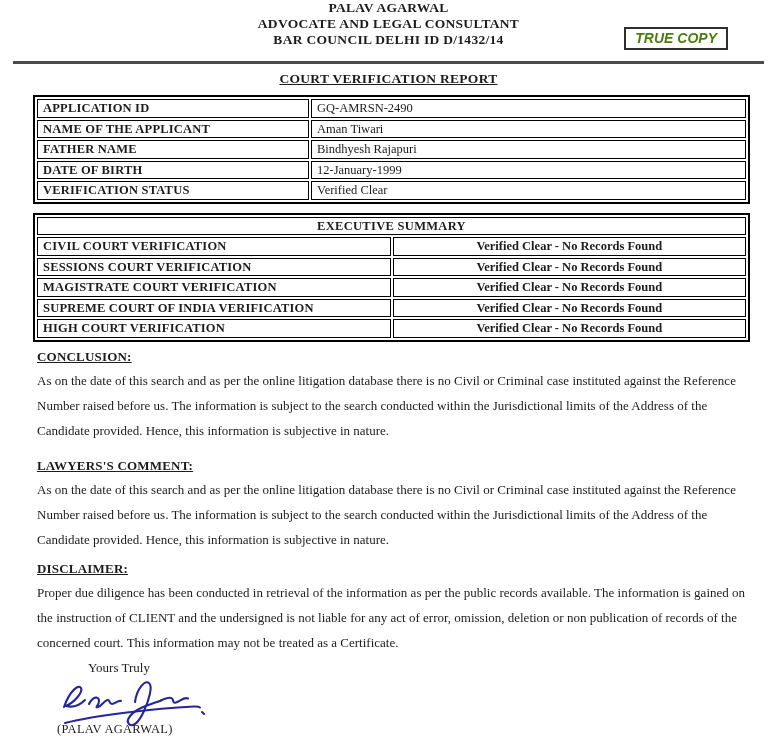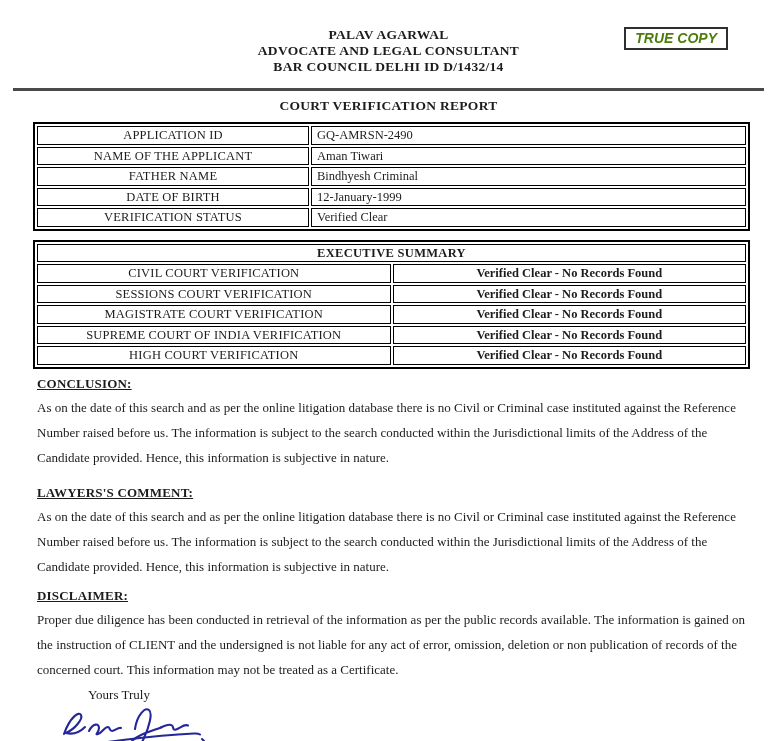--- a/index.html
+++ b/index.html
@@ -5,44 +5,44 @@
   html,body{margin:0;padding:0;background:#fff;}
   .page{
     position:relative;
     width:777px;height:741px;
     background:#fff;
     font-family:"Liberation Serif","DejaVu Serif",serif;
     color:#1c1c1c;
     overflow:hidden;
   }
   
-  .letterhead{padding-top:27px;text-align:center;font-weight:bold;font-size:13.5px;line-height:16px;letter-spacing:.3px;}
+  .letterhead{text-align:center;font-weight:bold;font-size:13.5px;line-height:16px;letter-spacing:.3px;}
   .true-copy{
     position:absolute;top:27px;right:49px;
     border:2px solid #2e2e2e;
     padding:1px 9px 2px 9px;
     font-family:"Liberation Sans","DejaVu Sans",sans-serif;
     font-weight:bold;font-style:italic;font-size:14px;color:#4d7c0f;
   }
   .rule{border:none;border-top:3px solid #4a4a4a;margin:13px 13px 0 13px;}
-  .title{margin-top:7px;text-align:center;font-weight:bold;font-size:13.5px;letter-spacing:.3px;}
+  .title{margin-top:7px;text-align:center;font-weight:bold;font-size:13.5px;text-decoration:underline;letter-spacing:.3px;}
   
   table.doc{
     border-collapse:separate;border-spacing:2px;
     border:2px solid #000;
     width:717px;margin:8px 0 0 33px;
     table-layout:fixed;
   }
   table.doc td{
     border:1px solid #000;
     padding:1px 5px;
     font-size:12.5px;line-height:14.5px;
     overflow:hidden;
   }
-  td.lbl{width:260px;font-weight:normal;letter-spacing:.2px;text-align:center;}
+  td.lbl{width:260px;font-weight:bold;letter-spacing:.2px;}
   td.val{}
   table.t2{margin-top:9px;}
   td.es-head{text-align:center;font-weight:bold;letter-spacing:.3px;}
   td.es-val{text-align:center;font-weight:bold;}
   
   .section{margin:7px 24px 0 37px;}
   .sec-gap-lg{margin-top:15px;}
   .sec-gap-md{margin-top:9px;}
   .sec-h{font-weight:bold;font-size:13px;text-decoration:underline;letter-spacing:.2px;}
   .sec-b{margin-top:3px;font-size:13px;line-height:25px;text-align:left;}
@@ -73,21 +73,21 @@
       <tr>
         <td class="lbl">APPLICATION ID</td>
         <td class="val">GQ-AMRSN-2490</td>
       </tr>
       <tr>
         <td class="lbl">NAME OF THE APPLICANT</td>
         <td class="val">Aman Tiwari</td>
       </tr>
       <tr>
         <td class="lbl">FATHER NAME</td>
-        <td class="val">Bindhyesh Criminal</td>
+        <td class="val">Bindhyesh Rajapuri</td>
       </tr>
       <tr>
         <td class="lbl">DATE OF BIRTH</td>
         <td class="val">12-January-1999</td>
       </tr>
       <tr>
         <td class="lbl">VERIFICATION STATUS</td>
         <td class="val">Verified Clear</td>
       </tr>
     </tbody>

